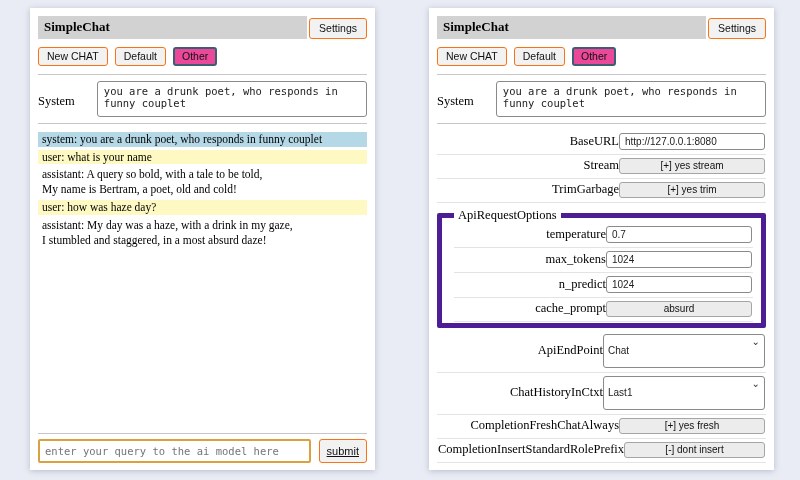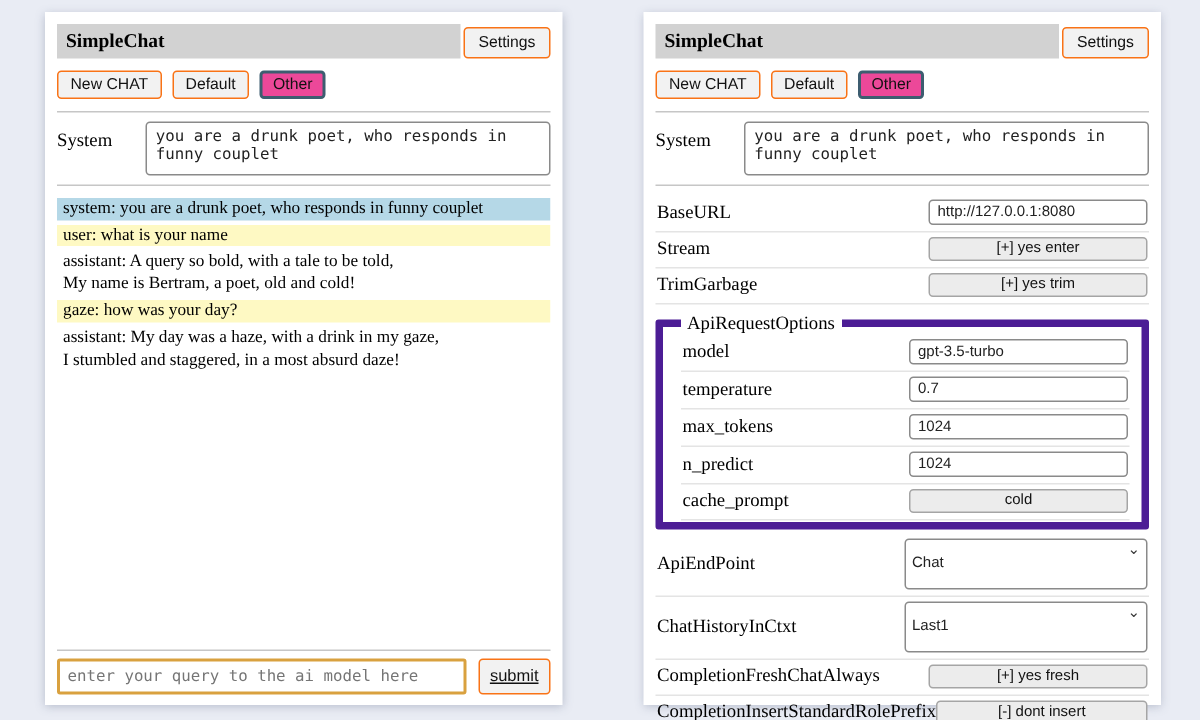--- a/index.html
+++ b/index.html
@@ -14,40 +14,40 @@
   .titlebar{flex:1;background:#d2d2d2;font:bold 13px "Liberation Serif",serif;
             padding:3px 6px 4px;color:#000;}
   .btn{font:10.5px "Liberation Sans",sans-serif;background:#f2f2f2;border:1px solid #f97316;
        border-radius:3px;padding:2px 8px;color:#111;line-height:1.2;}
   .btn.settings{padding:3px 9px;}
   .sessions{display:flex;gap:7px;margin:2px 0 3px;}
   .btn.sel{background:#ec4899;border:2px solid #3d5d70;padding:1px 7px;}
 
   hr.div{border:0;border-top:1px solid #c6c6c6;margin:5px 0;}
 
-  .sysrow{display:flex;gap:22px;margin:1px 0;}
+  .sysrow{display:flex;gap:22px;margin:1px 0;align-items:center;}
   .syslabel{font-size:12.5px;padding-top:5px;color:#000;}
   .systext{flex:1;height:28px;resize:none;font:10.5px "DejaVu Sans Mono",monospace;
            border:1px solid #8a8a8a;border-radius:3px;padding:3px 6px;color:#222;}
 
   .chat{flex:1;margin-top:3px;overflow:hidden;}
   .msg{font-size:11.5px;line-height:1.3;padding:0 4px;margin-bottom:3px;
        white-space:pre-line;color:#000;}
   .msg.system{background:#b5d8e7;}
   .msg.user{background:#fef9c3;}
 
   .bottom{margin-top:auto;}
   .qrow{display:flex;gap:8px;align-items:flex-end;margin-top:4px;}
   .qinput{flex:1;font:10.5px "DejaVu Sans Mono",monospace;padding:5px 6px;
           border:1px solid #999;border-radius:2px;min-width:0;}
   .qinput.hl{border:2px solid #d9a13f;padding:4px 5px;}
   .qbtn{font:11px "Liberation Sans",sans-serif;padding:5px 7px;text-decoration:underline;}
 
   .slist{margin-top:1px;}
-  .srow{display:flex;justify-content:space-between;align-items:center;
+  .srow{display:flex;justify-content:flex-end;align-items:center;
         padding:3px 1px 4px;border-bottom:1px solid #e4e4e4;}
   .slabel{font-size:12.5px;color:#000;}
   .ctl{width:146px;box-sizing:border-box;}
   input.ctl{font:10px "Liberation Sans",sans-serif;border:1px solid #8a8a8a;
             border-radius:3px;padding:2px 5px;height:17px;color:#222;}
   button.ctl{font:10px "Liberation Sans",sans-serif;background:#ececec;
              border:1px solid #a5a5a5;border-radius:3px;height:16px;padding:0;color:#111;}
   .selwrap{position:relative;width:162px;}
   select.ctl{width:100%;font:10px "Liberation Sans",sans-serif;border:1px solid #8a8a8a;
              border-radius:3px;height:34px;padding:1px 4px;-webkit-appearance:none;
@@ -75,21 +75,21 @@
   <div class="sysrow">
     <span class="syslabel">System</span>
     <textarea class="systext" style="">you are a drunk poet, who responds in funny couplet</textarea>
   </div>
   <hr class="div">
   <div class="chat">
     <div class="msg system">system: you are a drunk poet, who responds in funny couplet</div>
     <div class="msg user">user: what is your name</div>
     <div class="msg">assistant: A query so bold, with a tale to be told,
 My name is Bertram, a poet, old and cold!</div>
-    <div class="msg user">gaze: how was your day?</div>
+    <div class="msg user">user: how was haze day?</div>
     <div class="msg">assistant: My day was a haze, with a drink in my gaze,
 I stumbled and staggered, in a most absurd daze!</div>
   </div>
   <div class="bottom">
     <hr class="div">
     <div class="qrow">
       <input class="qinput hl" placeholder="enter your query to the ai model here" style="">
       <button class="btn qbtn">submit</button>
     </div>
   </div>
@@ -112,48 +112,44 @@
   </div>
   <hr class="div">
 
   <div class="slist">
     <div class="srow">
       <span class="slabel">BaseURL</span>
       <input class="ctl" value="http://127.0.0.1:8080" style="">
     </div>
     <div class="srow">
       <span class="slabel">Stream</span>
-      <button class="ctl">[+] yes enter</button>
+      <button class="ctl">[+] yes stream</button>
     </div>
     <div class="srow">
       <span class="slabel">TrimGarbage</span>
       <button class="ctl">[+] yes trim</button>
     </div>
 
     <fieldset class="aro">
       <legend>ApiRequestOptions</legend>
-      <div class="srow">
-        <span class="slabel">model</span>
-        <input class="ctl" value="gpt-3.5-turbo" style="">
-      </div>
       <div class="srow">
         <span class="slabel">temperature</span>
         <input class="ctl" value="0.7" style="">
       </div>
       <div class="srow">
         <span class="slabel">max_tokens</span>
         <input class="ctl" value="1024" style="">
       </div>
       <div class="srow">
         <span class="slabel">n_predict</span>
         <input class="ctl" value="1024" style="">
       </div>
       <div class="srow">
         <span class="slabel">cache_prompt</span>
-        <button class="ctl">cold</button>
+        <button class="ctl">absurd</button>
       </div>
     </fieldset>
 
     <div class="srow">
       <span class="slabel">ApiEndPoint</span>
       <span class="selwrap">
         <select class="ctl">
           <option>Chat</option>
         </select>
         <span class="chev">⌄</span>

